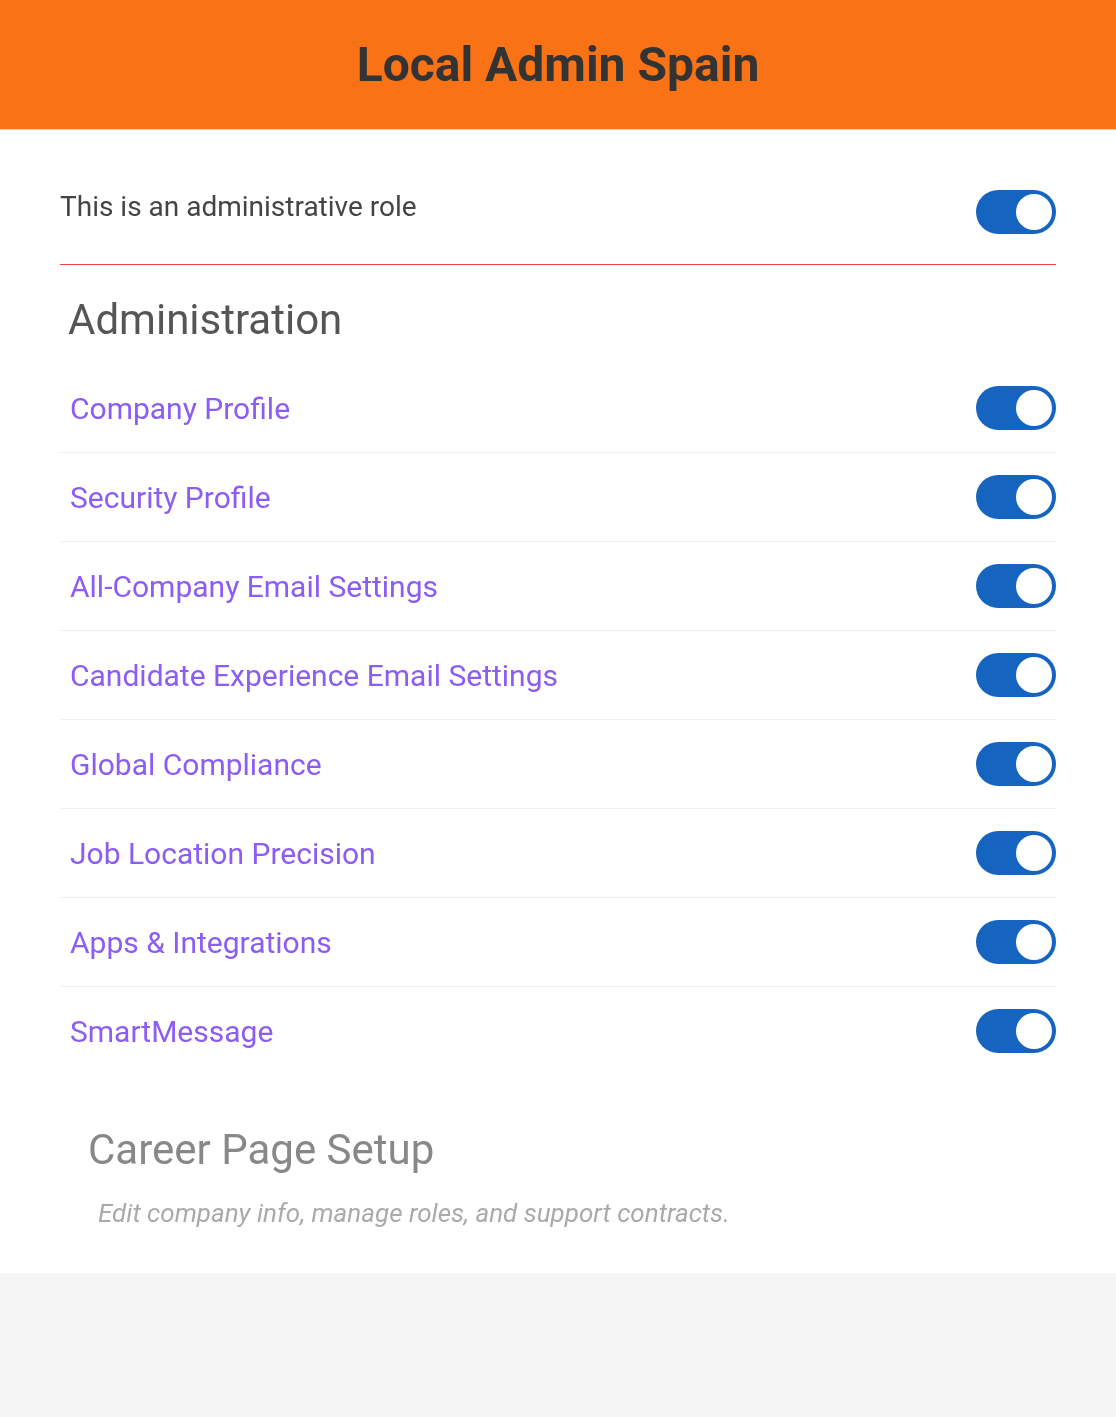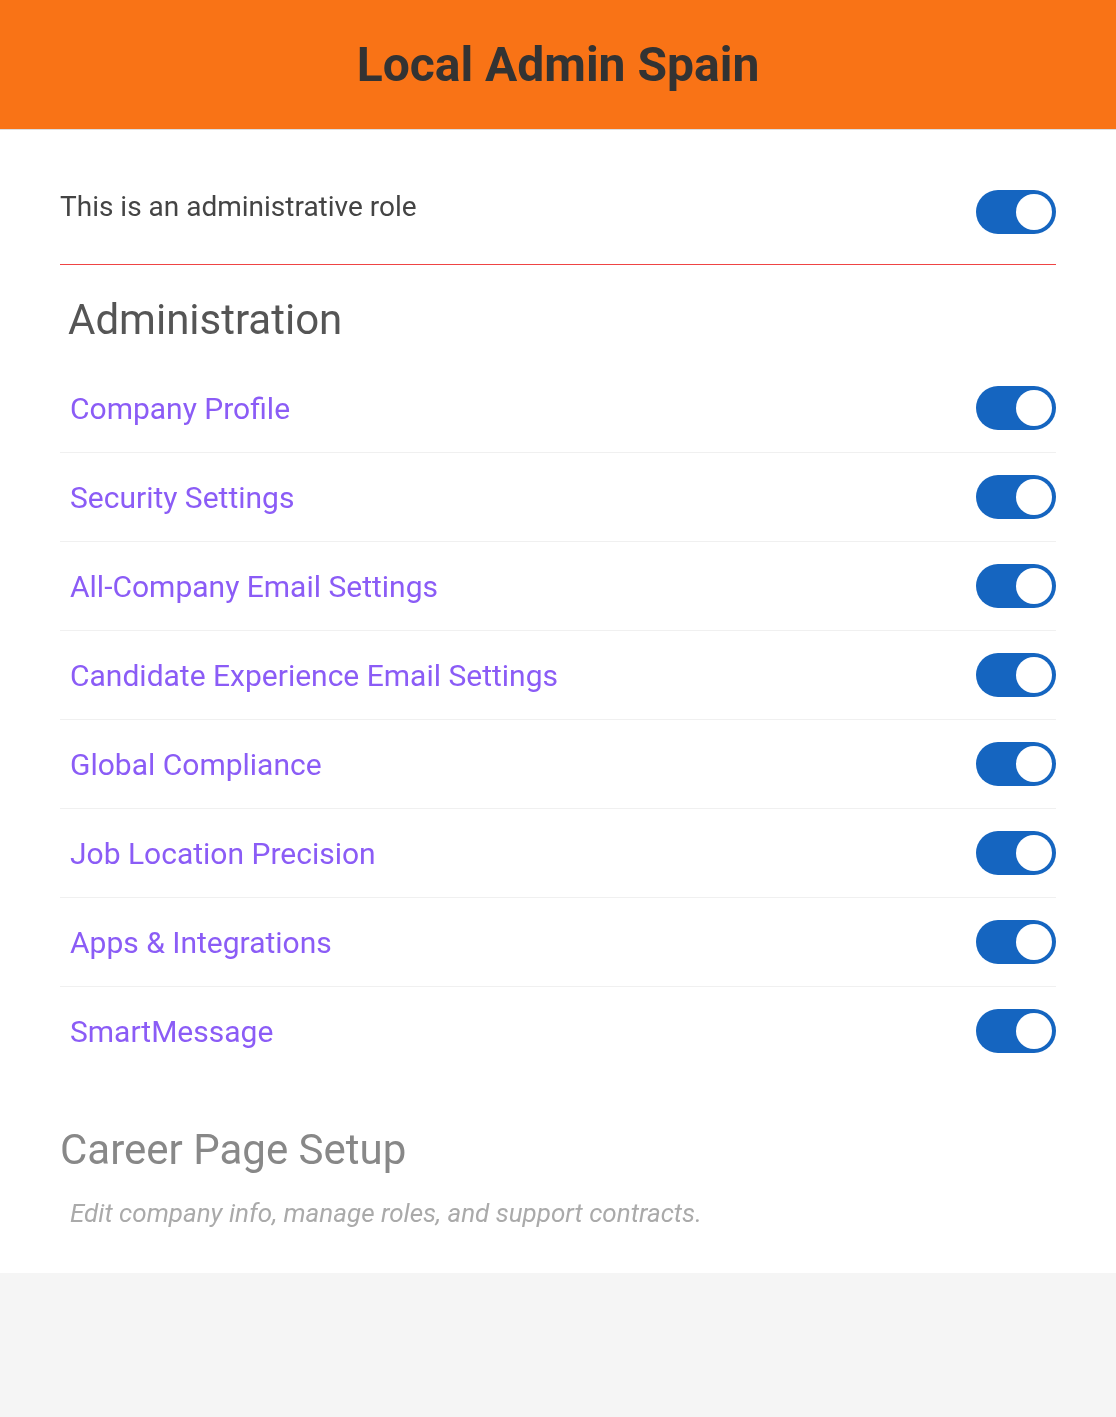--- a/index.html
+++ b/index.html
@@ -125,20 +125,21 @@
       background-color: #ccc;
     }
 
     .toggle input:not(:checked) + .toggle-slider:before {
       transform: translateX(0px);
     }
 
     .career-section {
       margin-top: 40px;
       padding-top: 10px;
+      margin-left: 28px;
     }
 
     .career-description {
       font-size: 26px;
       color: #aaa;
       line-height: 1.5;
       padding-left: 10px;
       margin-top: 10px;
       font-style: italic;
     }
@@ -166,21 +167,21 @@
 
       <li class="settings-item">
         <span class="settings-item-label">Company Profile</span>
         <label class="toggle">
           <input type="checkbox" checked="" style="">
           <span class="toggle-slider"></span>
         </label>
       </li>
 
       <li class="settings-item">
-        <span class="settings-item-label">Security Settings</span>
+        <span class="settings-item-label">Security Profile</span>
         <label class="toggle">
           <input type="checkbox" checked="" style="">
           <span class="toggle-slider"></span>
         </label>
       </li>
 
       <li class="settings-item">
         <span class="settings-item-label">All-Company Email Settings</span>
         <label class="toggle">
           <input type="checkbox" checked="" style="">

